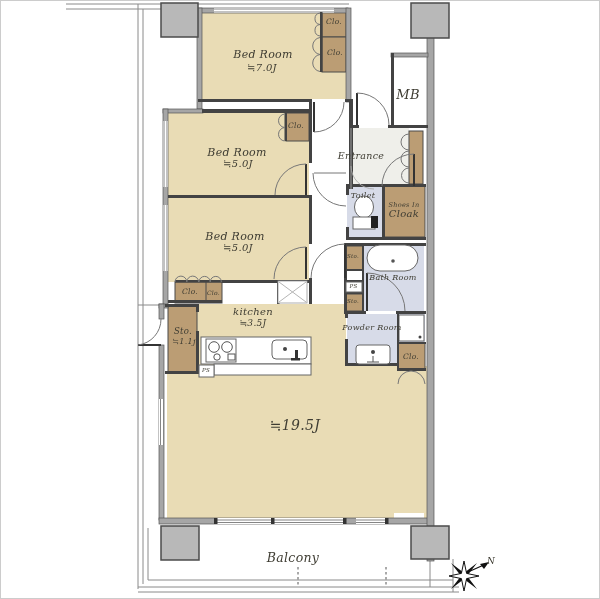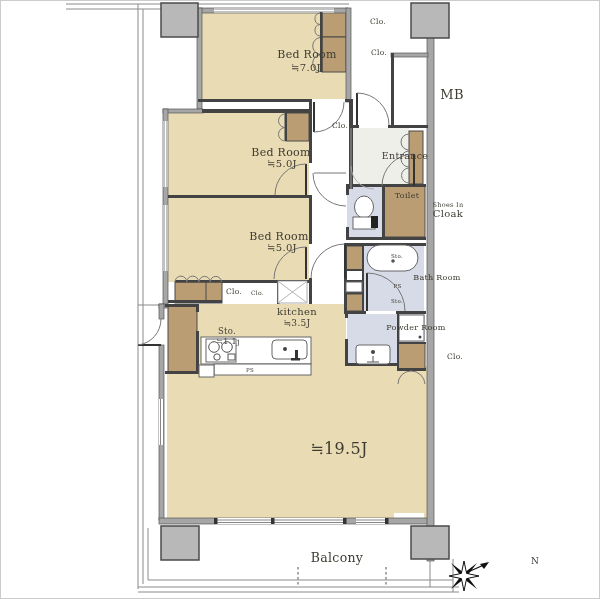--- a/index.html
+++ b/index.html
@@ -20,22 +20,22 @@
   .winbg{fill:#ffffff;}
   .winline{stroke:#666;stroke-width:0.8;fill:none;}
   .wstub{fill:#333333;}
   .door{stroke:#777;fill:none;stroke-width:1;}
   .leaf{stroke:#333;stroke-width:2;fill:none;}
   .fix{fill:#ffffff;stroke:#666;stroke-width:1;}
   .fixl{stroke:#555;stroke-width:1;fill:none;}
   .dash{stroke:#555;stroke-width:1;stroke-dasharray:2.5 2.5;fill:none;}
   .lbl{
     position:absolute;transform:translate(-50%,-50%);
-    color:#3e3c32;white-space:nowrap;
-    letter-spacing:0.3px;line-height:1;pointer-events:none;margin-left:44px;
+    font-style:italic;color:#3e3c32;white-space:nowrap;
+    letter-spacing:0.3px;line-height:1;pointer-events:none;
   }
 </style>
 </head>
 <body>
 
 <div id="stage">
 
 <svg id="plan-svg" width="600" height="599" viewBox="0 0 600 599">
 
   <g>
@@ -255,21 +255,21 @@
 <div class="lbl" style="left:189px;top:291px;font-size:7.5px">Clo.</div>
 <div class="lbl" style="left:212.5px;top:292px;font-size:6px">Clo.</div>
 <div class="lbl" style="left:410px;top:356px;font-size:7.5px">Clo.</div>
 
 <div class="lbl" style="left:252px;top:311px;font-size:10px">kitchen</div>
 <div class="lbl" style="left:252px;top:322px;font-size:9px">≒3.5J</div>
 
 <div class="lbl" style="left:182px;top:330px;font-size:8.5px">Sto.</div>
 <div class="lbl" style="left:183px;top:341px;font-size:8px">≒1.1j</div>
 
-<div class="lbl" style="left:294px;top:448px;font-size:16px">≒19.5J</div>
+<div class="lbl" style="left:294px;top:424px;font-size:14px">≒19.5J</div>
 
 <div class="lbl" style="left:360px;top:155px;font-size:9.5px">Entrance</div>
 <div class="lbl" style="left:407px;top:93px;font-size:13px">MB</div>
 <div class="lbl" style="left:362px;top:195px;font-size:8px">Toilet</div>
 
 <div class="lbl" style="left:403px;top:204px;font-size:6.5px">Shoes In</div>
 <div class="lbl" style="left:403px;top:213px;font-size:10px">Cloak</div>
 
 <div class="lbl" style="left:392px;top:277px;font-size:8px">Bath Room</div>
 

